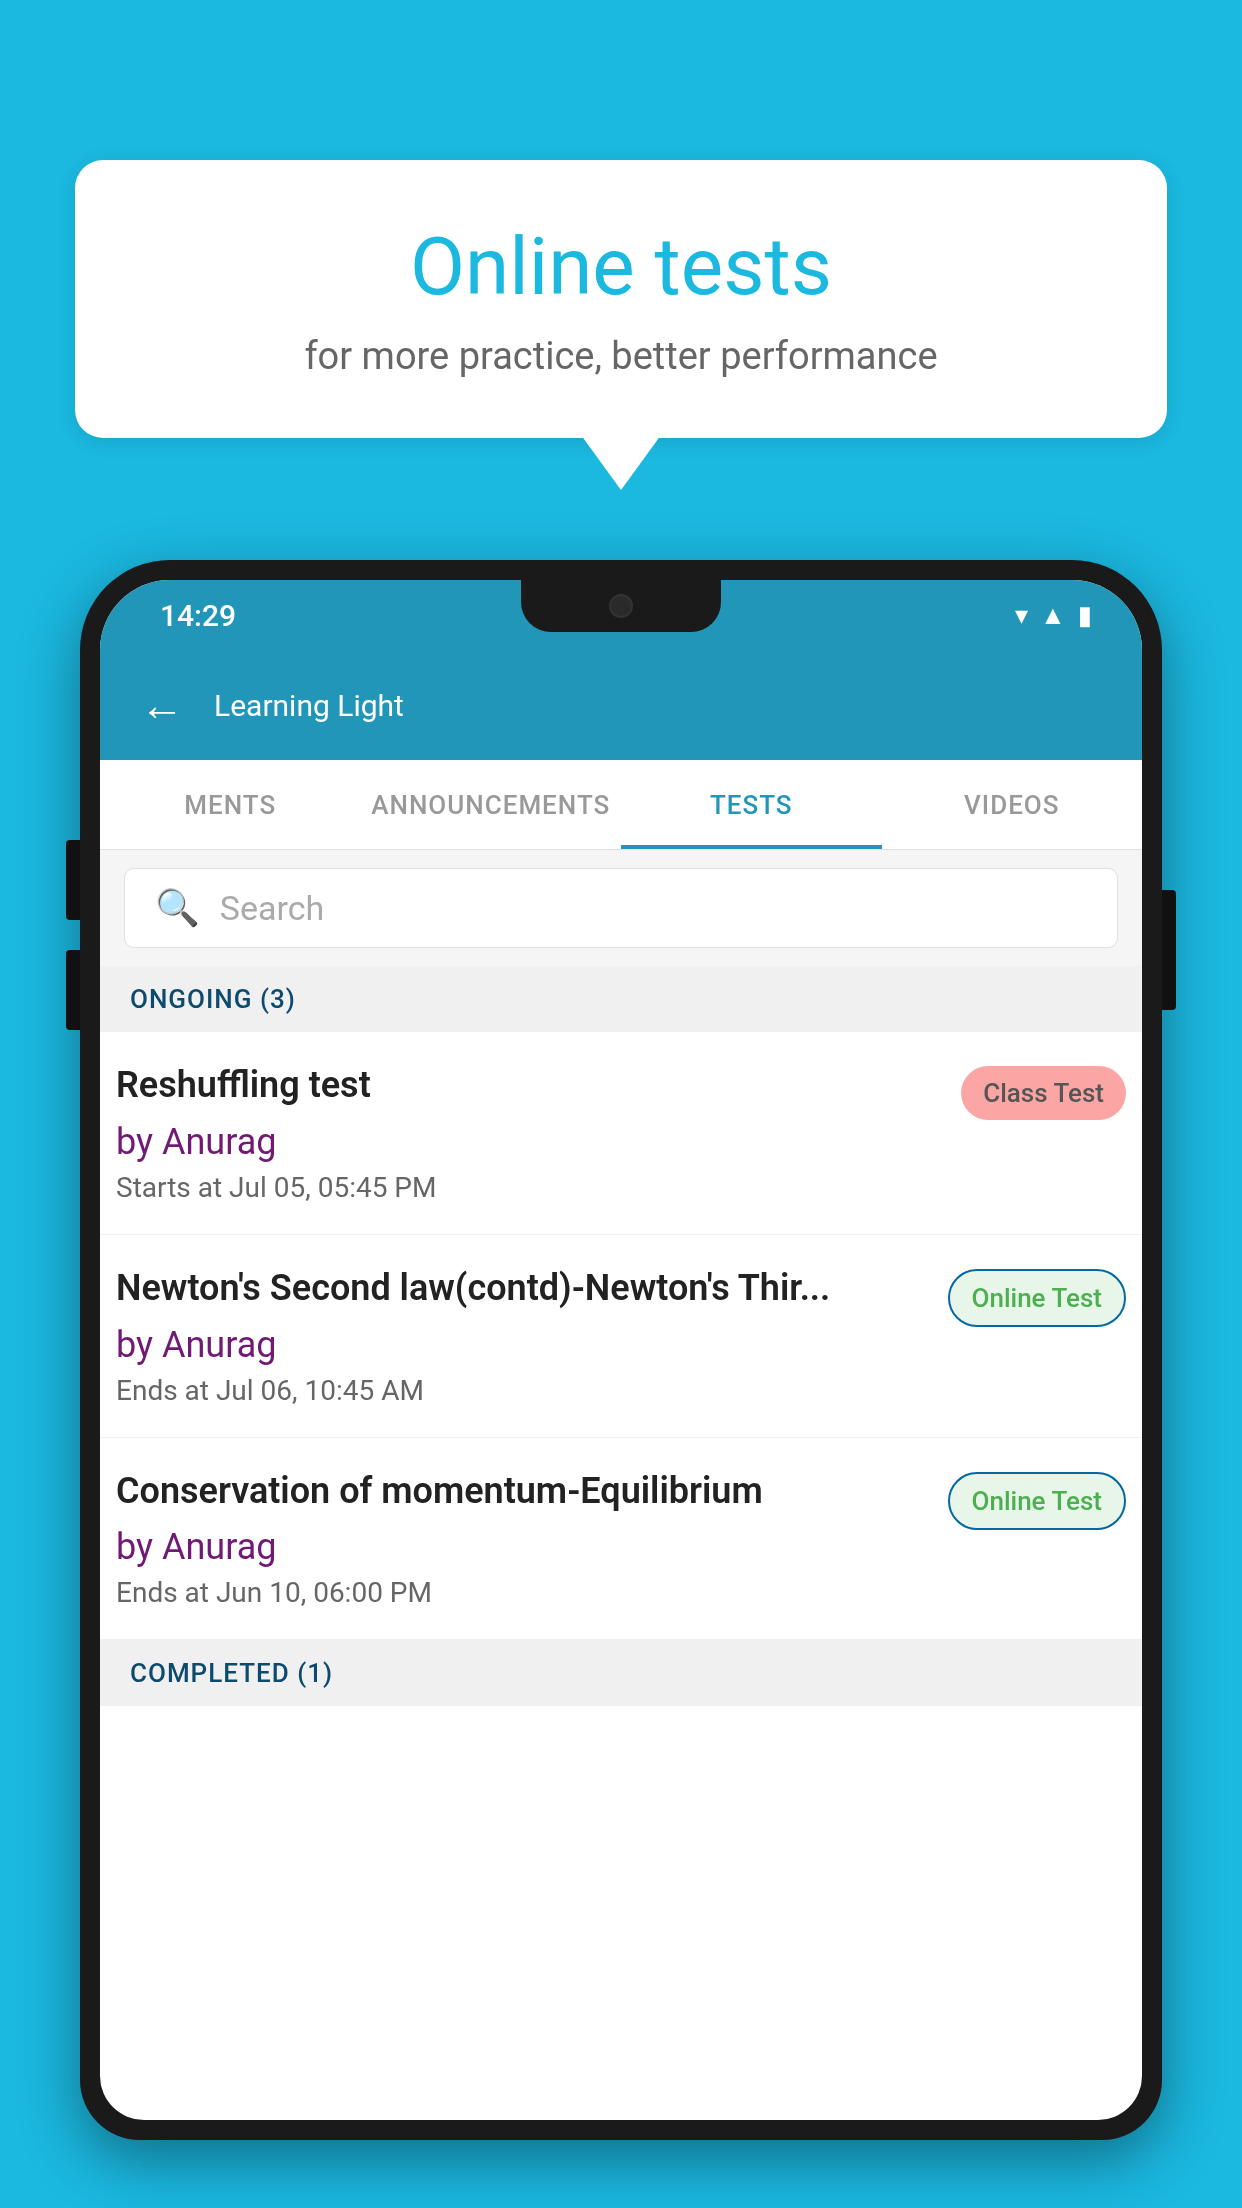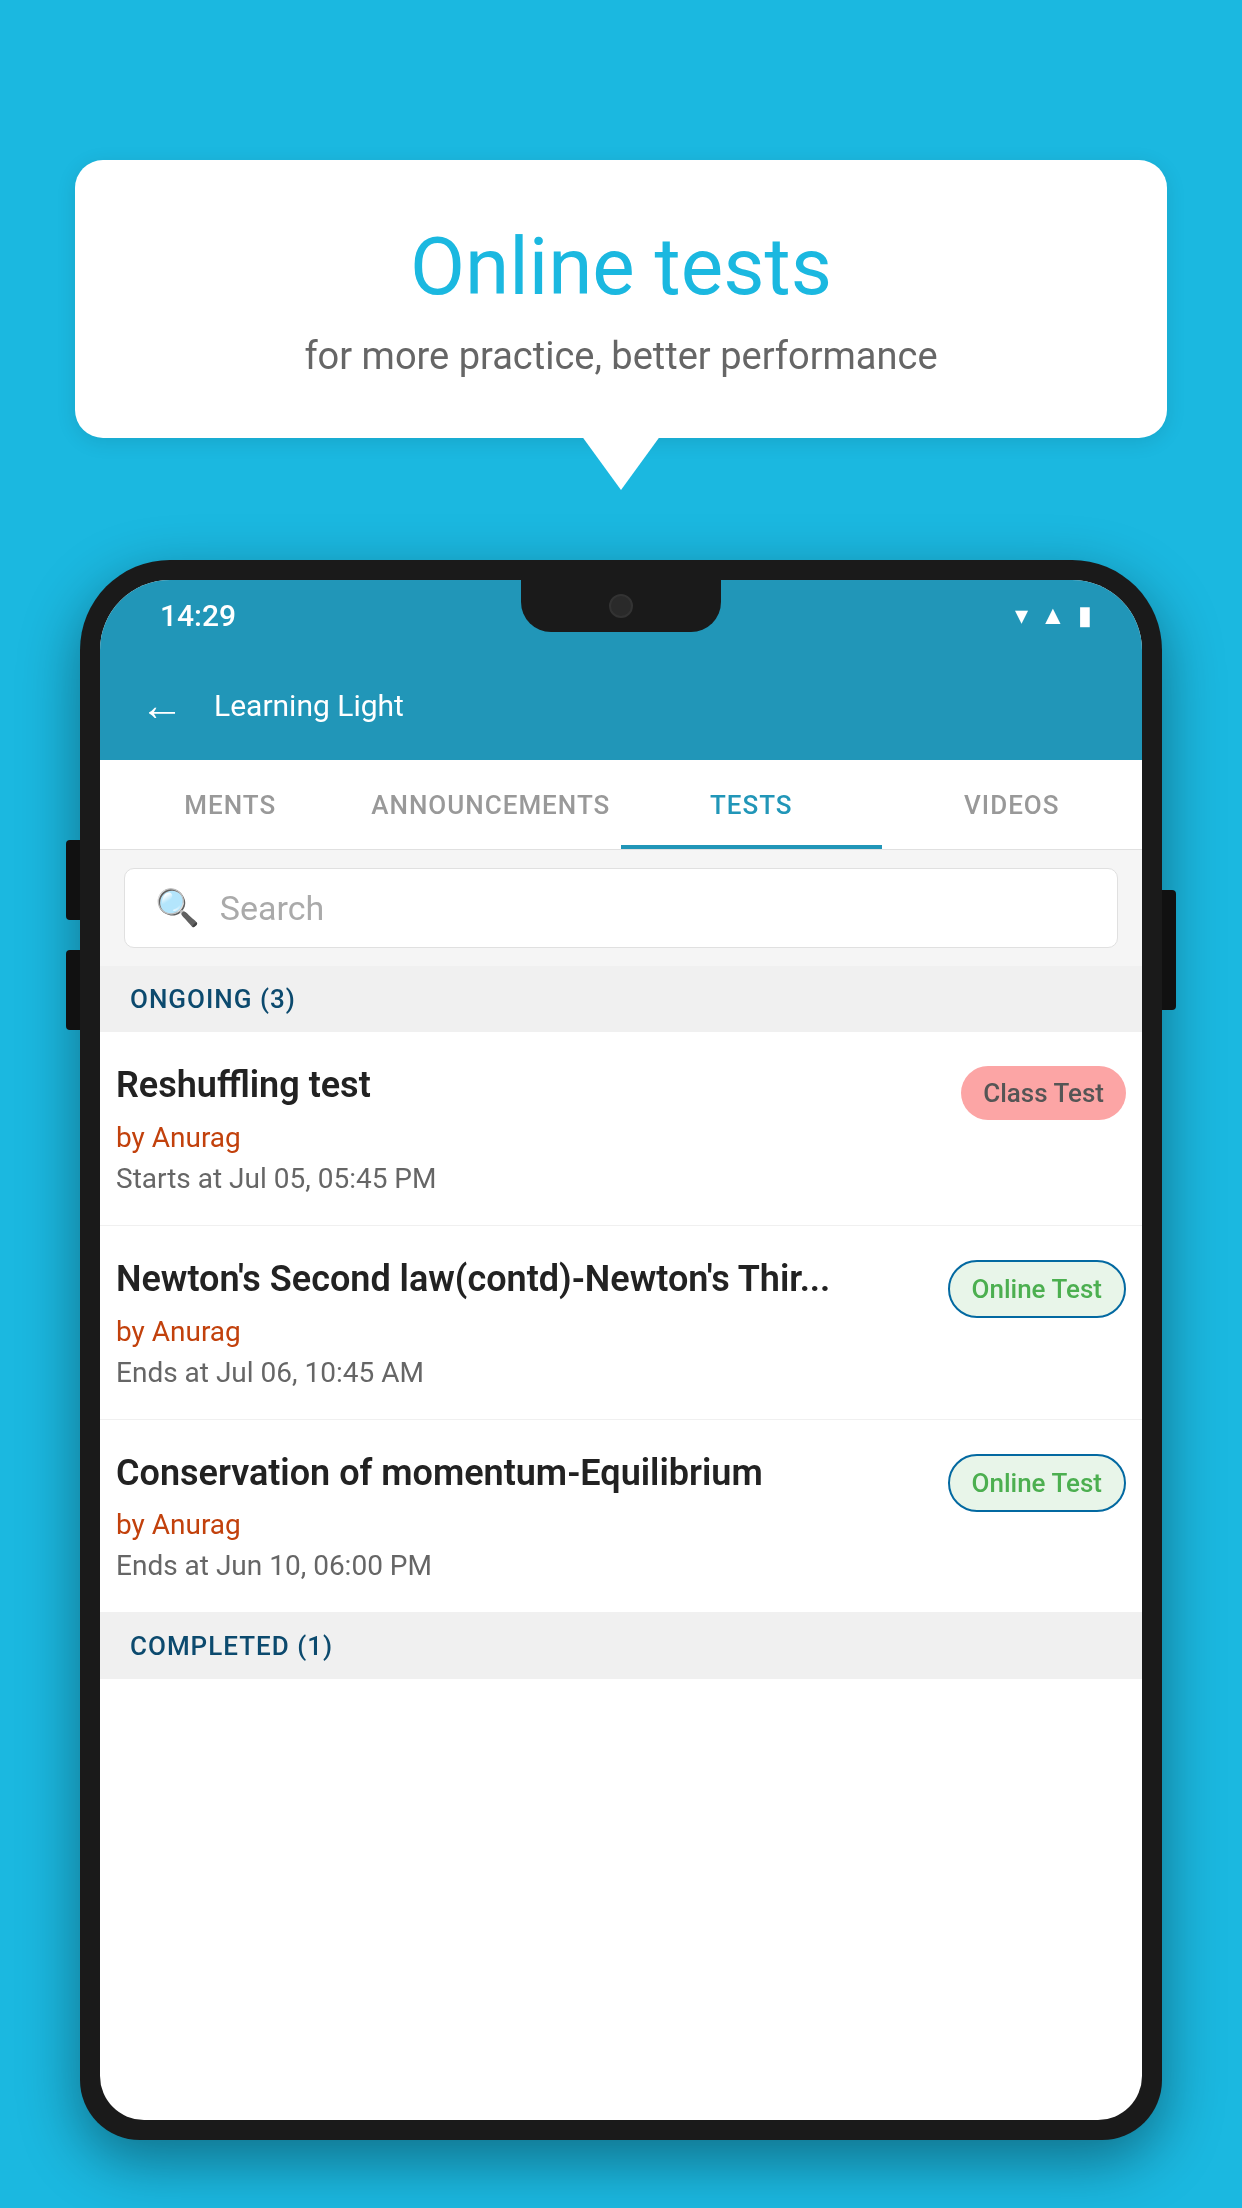--- a/index.html
+++ b/index.html
@@ -264,22 +264,22 @@
       flex: 1;
     }
     .test-name {
       font-size: 36px;
       font-weight: 600;
       color: #222;
       margin-bottom: 12px;
       line-height: 1.3;
     }
     .test-author {
-      font-size: 28px;
-      color: #c2410c;
+      font-size: 36px;
+      color: #701a75;
       margin-bottom: 8px;
     }
     .test-time {
       font-size: 28px;
       color: #666;
     }
     .test-badge {
       padding: 12px 22px;
       border-radius: 30px;
       font-size: 26px;

